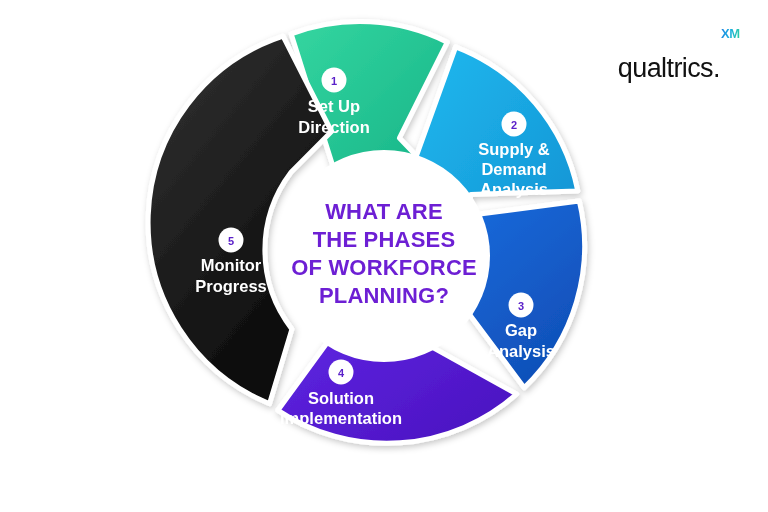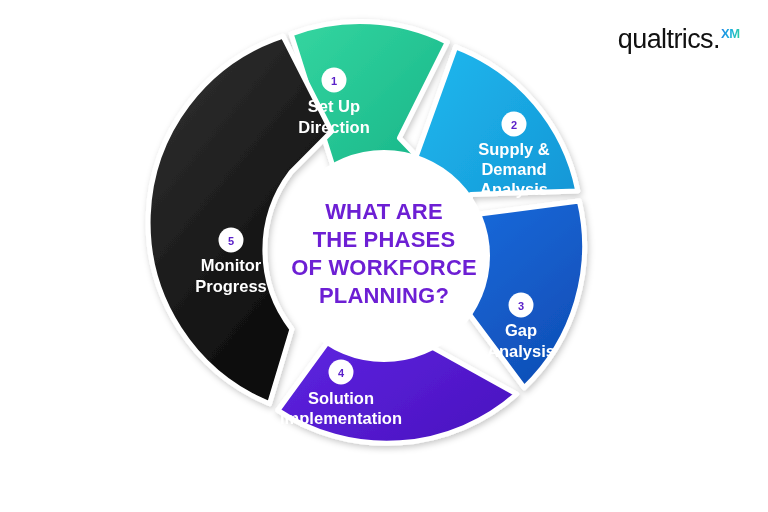--- a/index.html
+++ b/index.html
@@ -30,20 +30,21 @@
     align-items: flex-start;
     user-select: none;
   }
   .logo-word {
     font-family: "Liberation Sans", sans-serif;
     font-size: 27px;
     font-weight: 400;
     color: #111111;
     letter-spacing: -0.6px;
     line-height: 1;
+    margin-top: 29px;
   }
   .logo-xm {
     font-family: "Liberation Sans", sans-serif;
     font-size: 13px;
     font-weight: 700;
     line-height: 1;
     margin-top: 1px;
     margin-left: 1px;
     letter-spacing: -0.2px;
     background: linear-gradient(100deg, #1f7fe0 0%, #18aee0 45%, #2fcf9e 100%);

